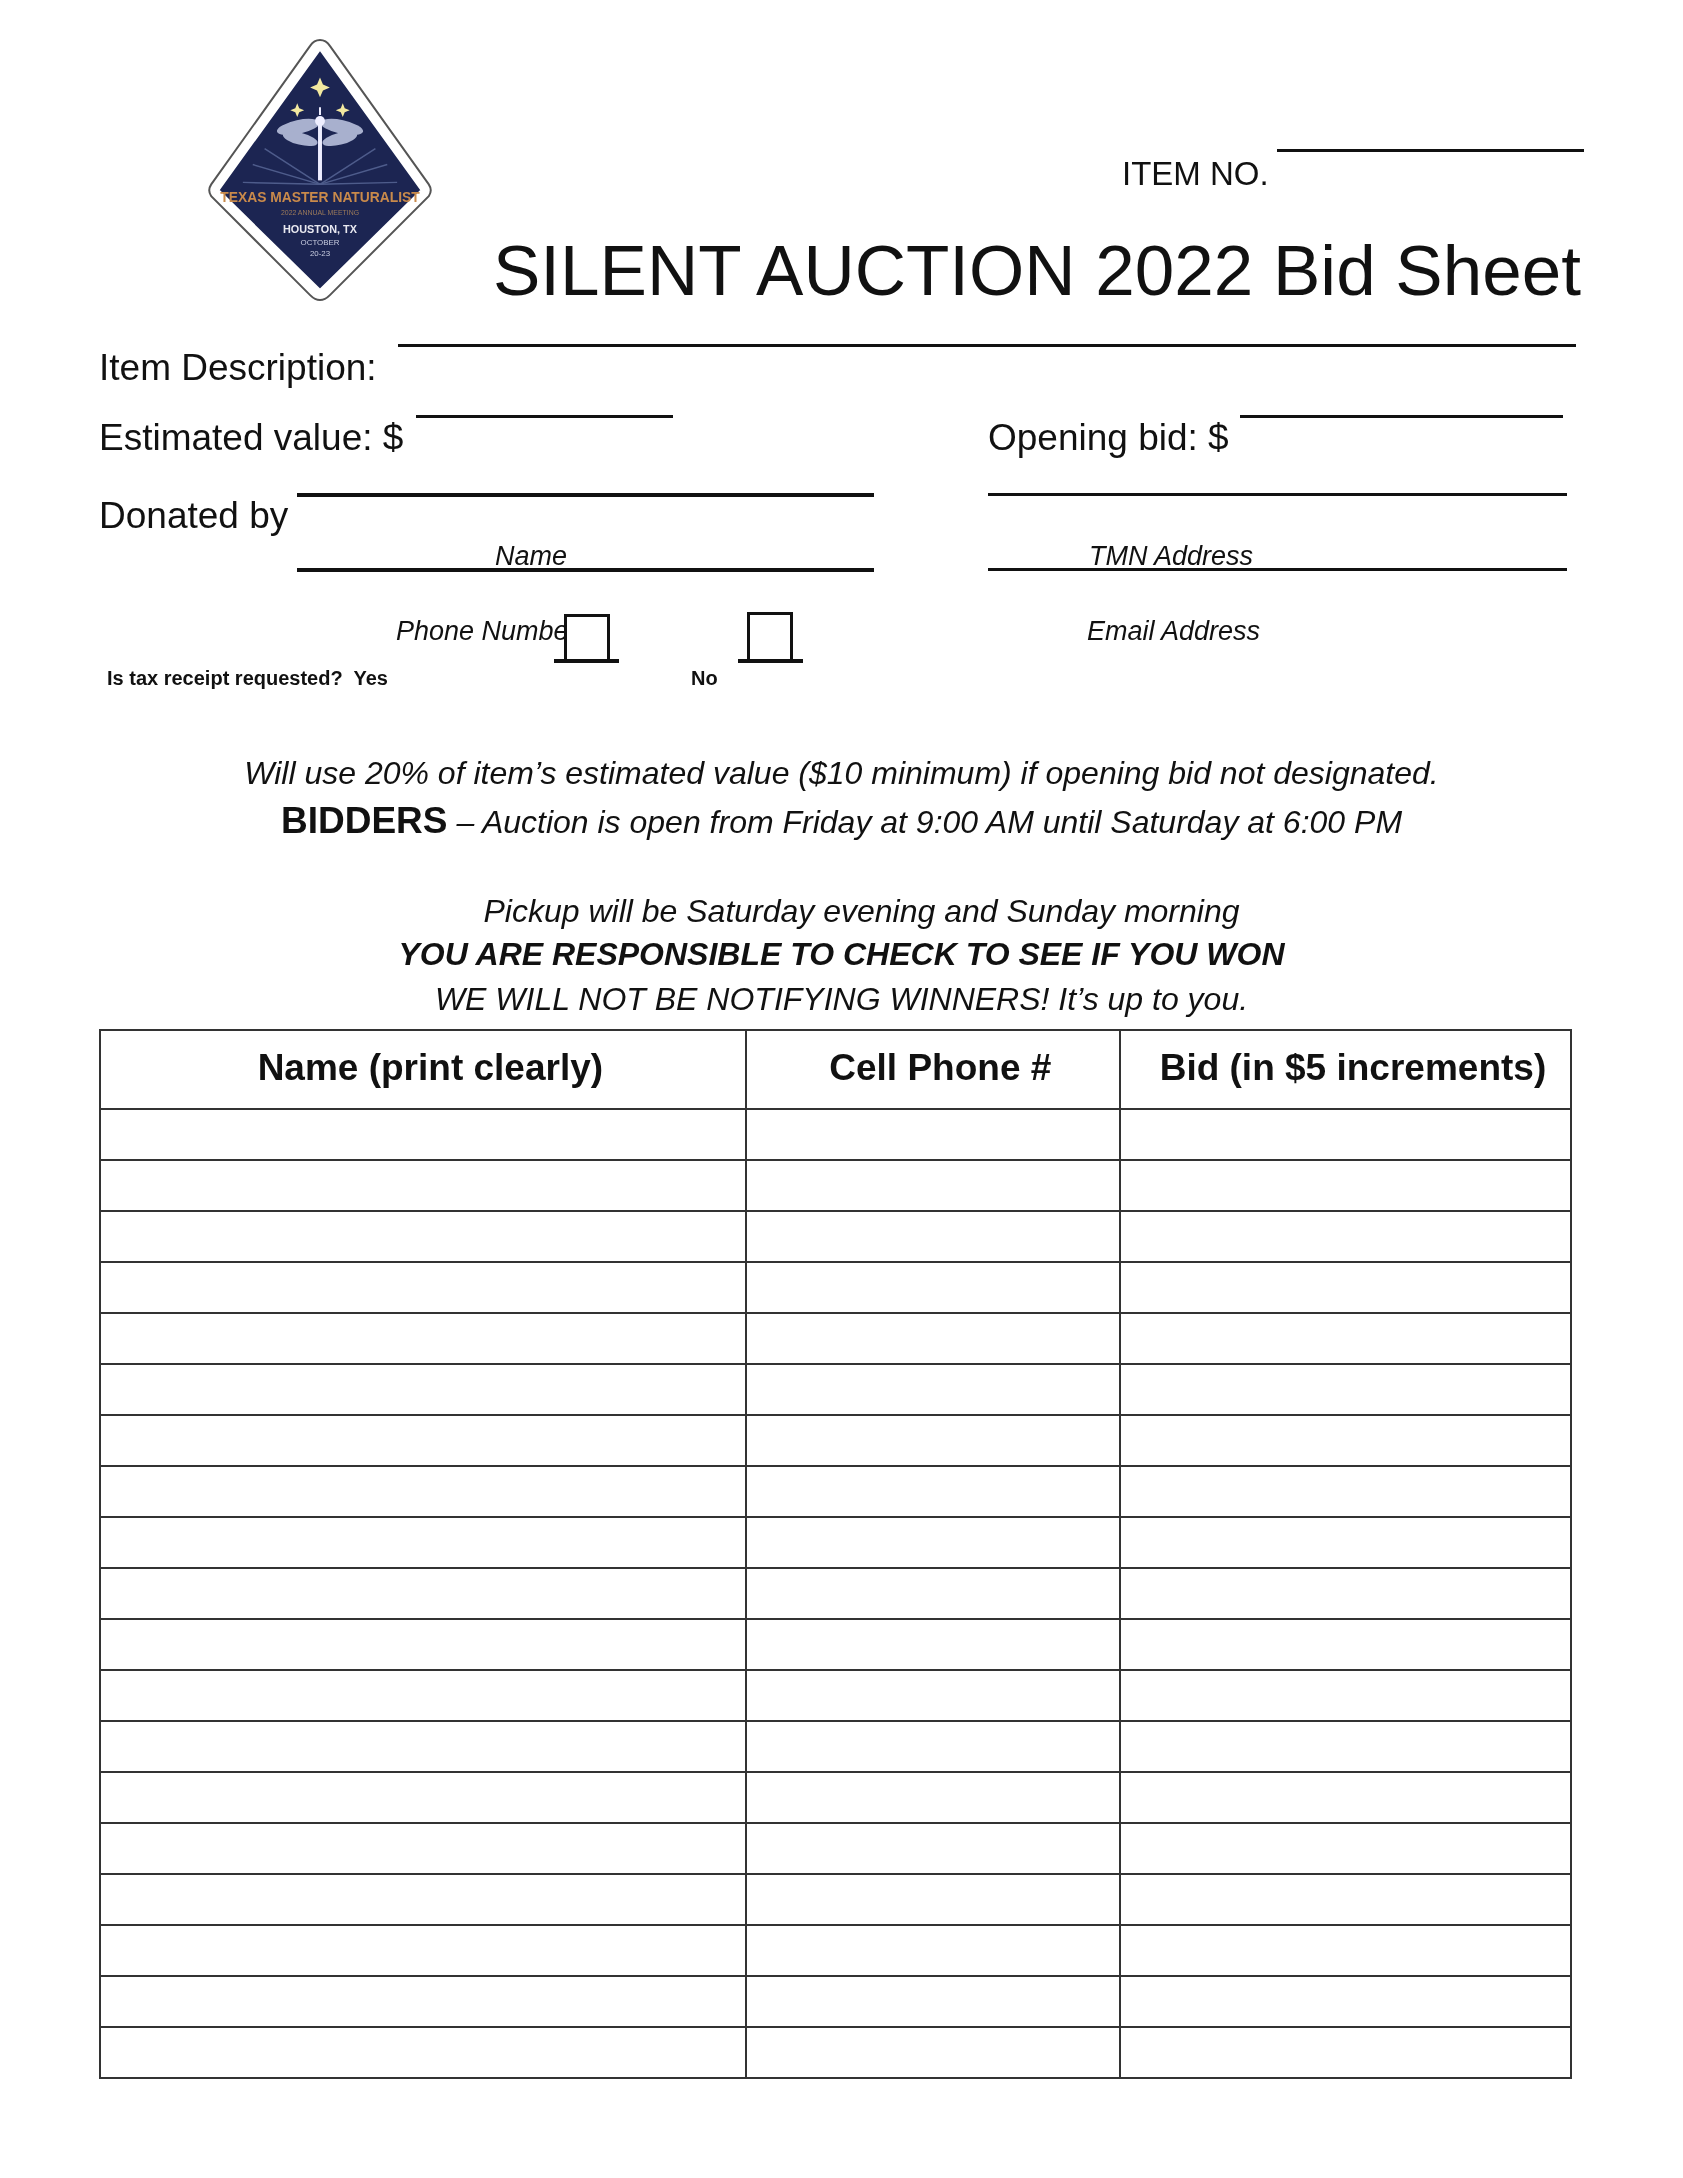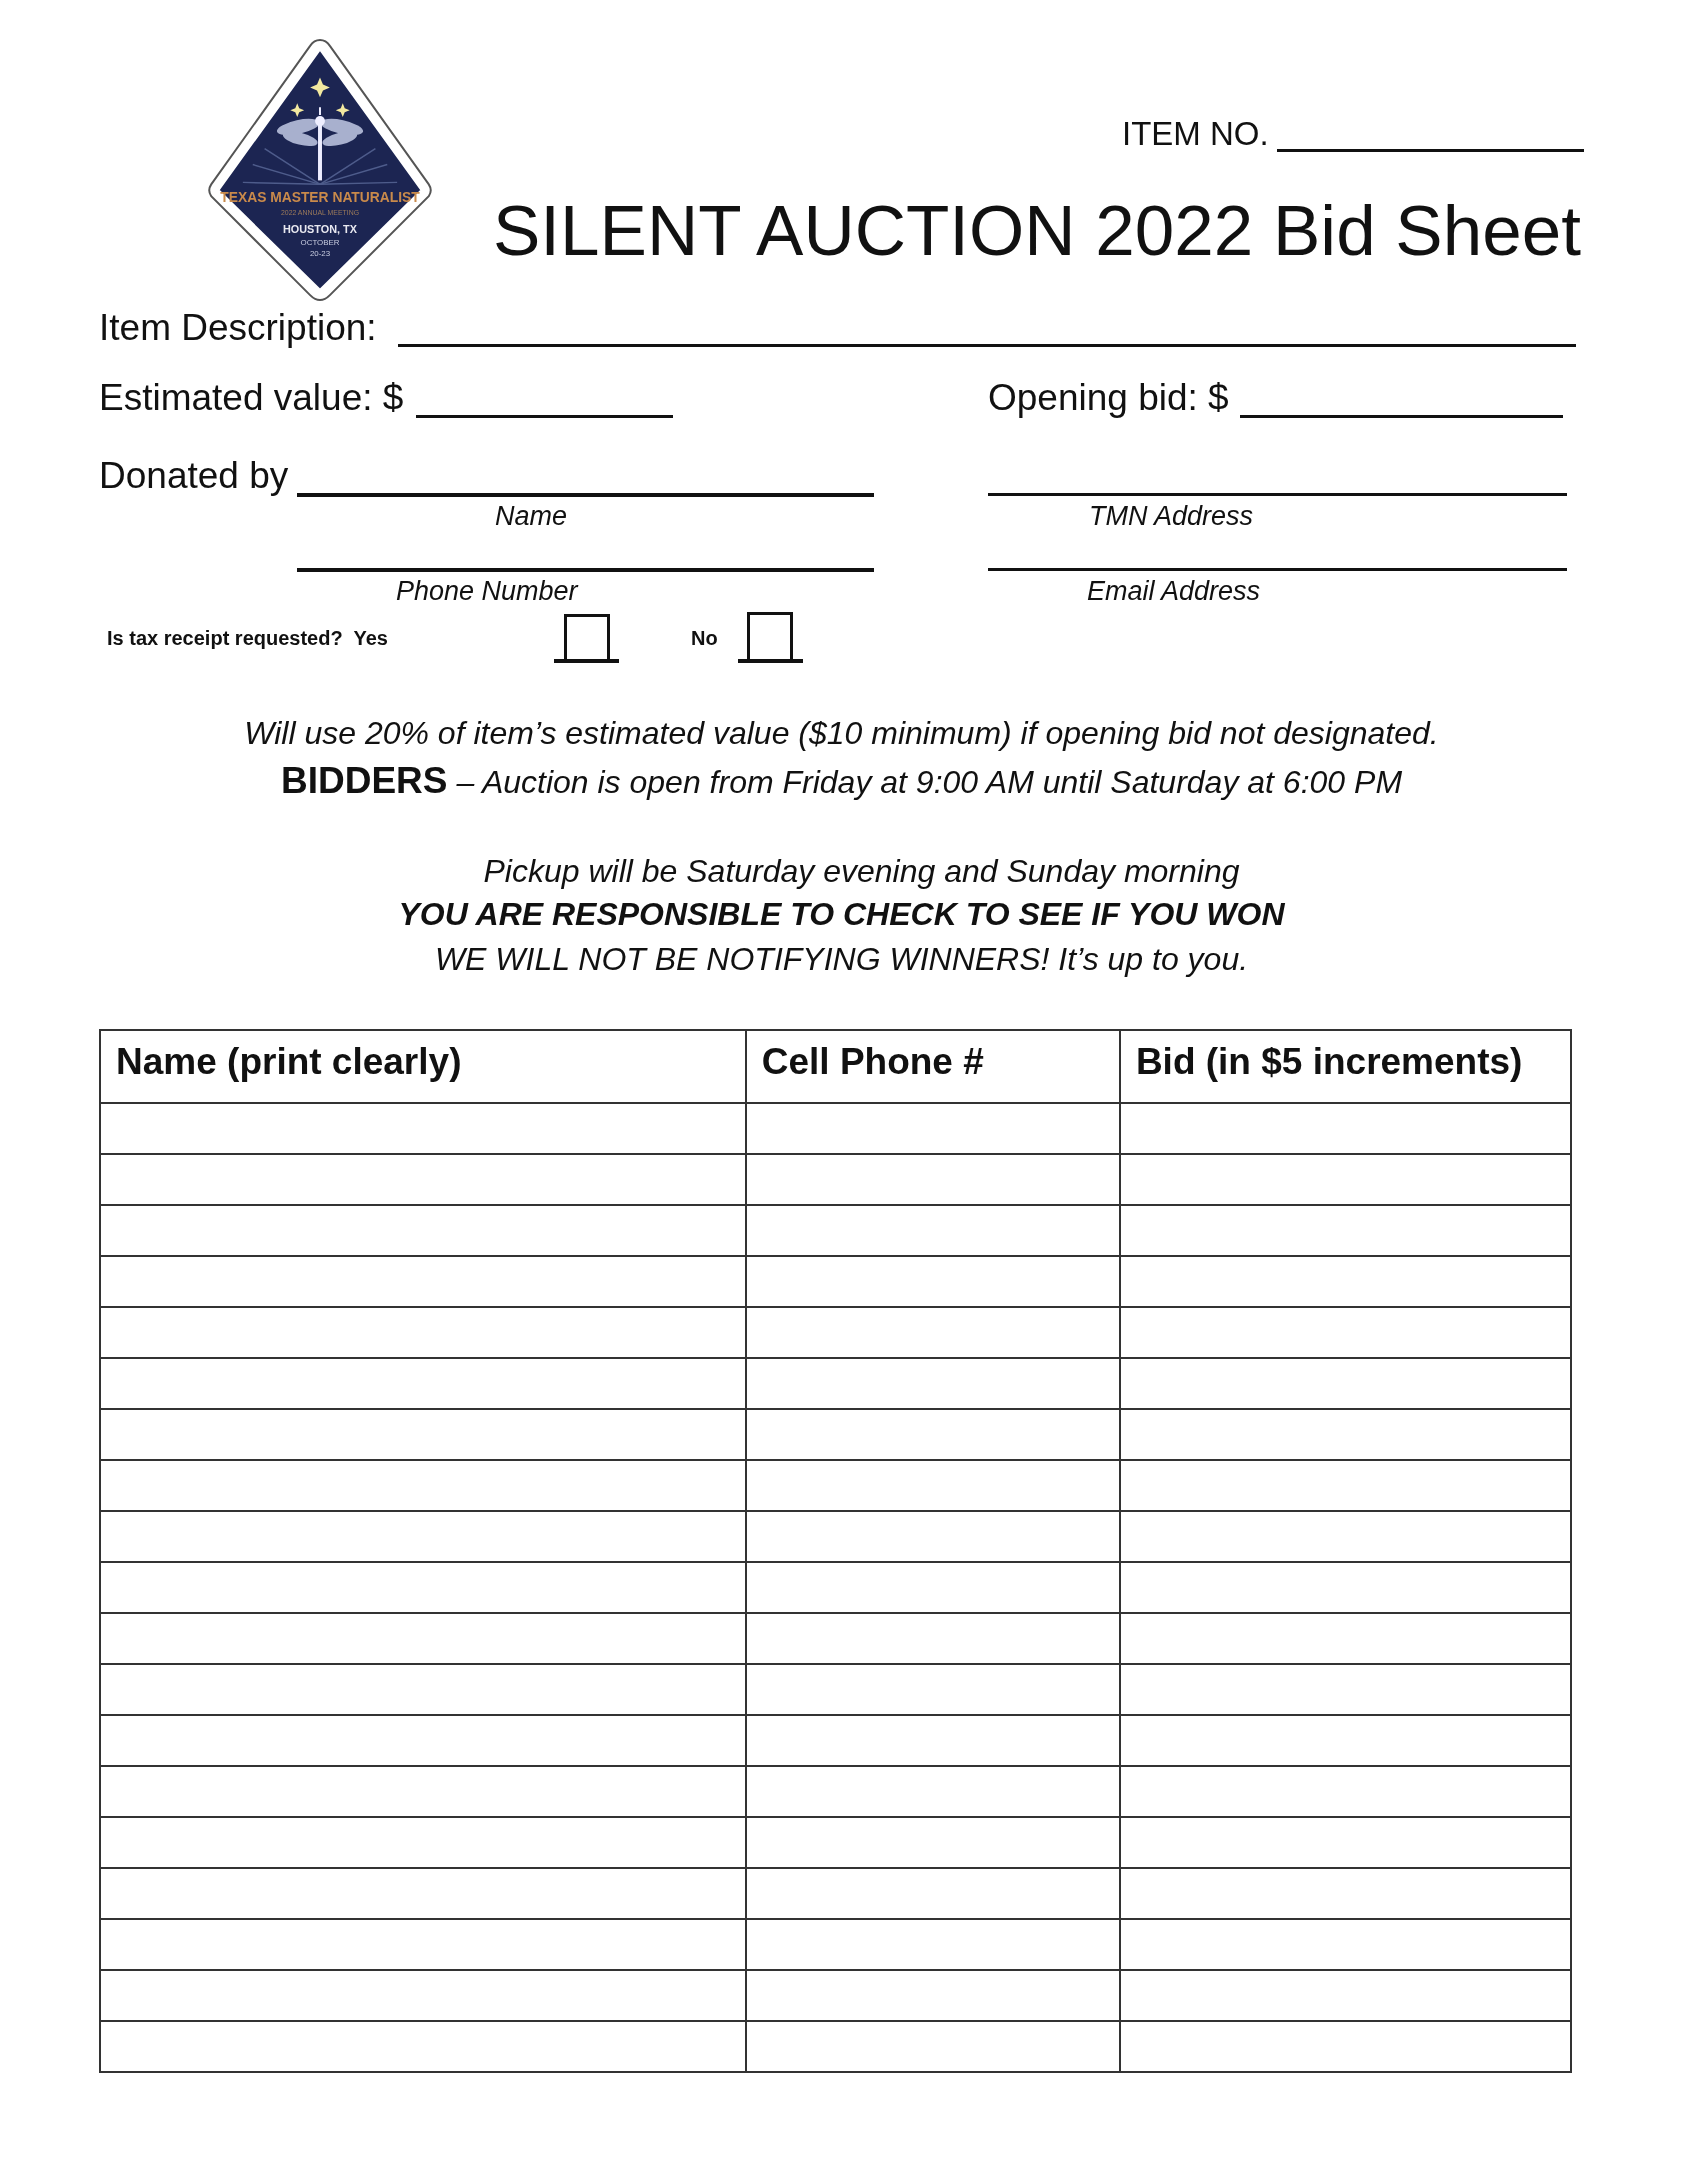--- a/index.html
+++ b/index.html
@@ -1,33 +1,33 @@
 <!DOCTYPE html>
 <html><head>
 <meta charset="utf-8">
 <style>
   html, body { margin:0; padding:0; background:#ffffff; }
   body { width:1683px; height:2178px; position:relative; overflow:hidden;
          font-family:"Liberation Sans", sans-serif; color:#111; }
-  .abs { position:absolute; white-space:nowrap; }
+  .abs { position:absolute; white-space:nowrap;margin-top:40px; }
   .logo { position:absolute; left:203px; top:36px; width:234px; height:269px; }
   .item-no { left:1122px; top:115px; font-size:33px; }
   .line { position:absolute; border-bottom:3px solid #111; }
   .title { left:493px; top:190px; font-size:71px; letter-spacing:0px; }
   .field { font-size:37px; }
   .caption { font-size:27px; font-style:italic; }
   .tax { left:107px; top:627px; font-size:20px; font-weight:bold; }
   .cbox { position:absolute; width:46px; height:48px; border:3px solid #111; border-bottom:none; box-sizing:border-box; background:#fff; }
   .cunder { position:absolute; height:0; border-bottom:4px solid #111; }
   .note { left:0; width:1683px; text-align:center; font-size:32px; font-style:italic; }
   .center { left:0; width:1683px; text-align:center; font-size:32px; }
   .bidders-bold { font-weight:bold; font-style:normal; font-size:37px; }
   table.bids { position:absolute; left:99px; top:1029px; width:1473px; border-collapse:collapse; }
   table.bids th, table.bids td { border:2px solid #333; padding:0; }
-  table.bids th { height:61px; text-align:left; font-size:37px; font-weight:bold; padding-left:15px; vertical-align:top; padding-top:10px; }
+  table.bids th { height:61px; text-align:center; font-size:37px; font-weight:bold; padding-left:15px; vertical-align:top; padding-top:16px; }
   table.bids td { height:49px; }
   .c1 { width:653px; } .c2 { width:369px; } .c3 { width:445px; }
 </style>
 </head>
 <body>
 
 <div class="logo">
   <svg width="234" height="269" viewBox="0 0 236 272">
     <path d="M118 4 Q124 4 128 10 L228 150 Q232 156 228 162 L128 262 Q118 272 108 262 L8 162 Q4 156 8 150 L108 10 Q112 4 118 4 Z" fill="#ffffff" stroke="#555" stroke-width="2"></path>
     <path d="M118 12 L222 156 L118 258 L14 156 Z" fill="#1c2552" stroke="#ffffff" stroke-width="4" stroke-linejoin="round"></path>

